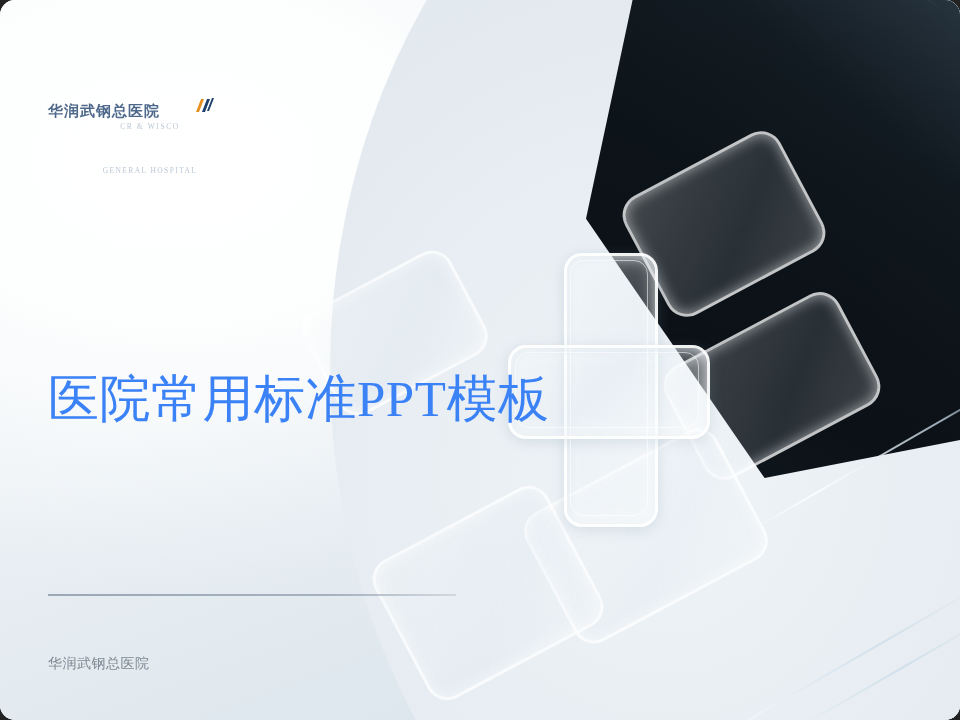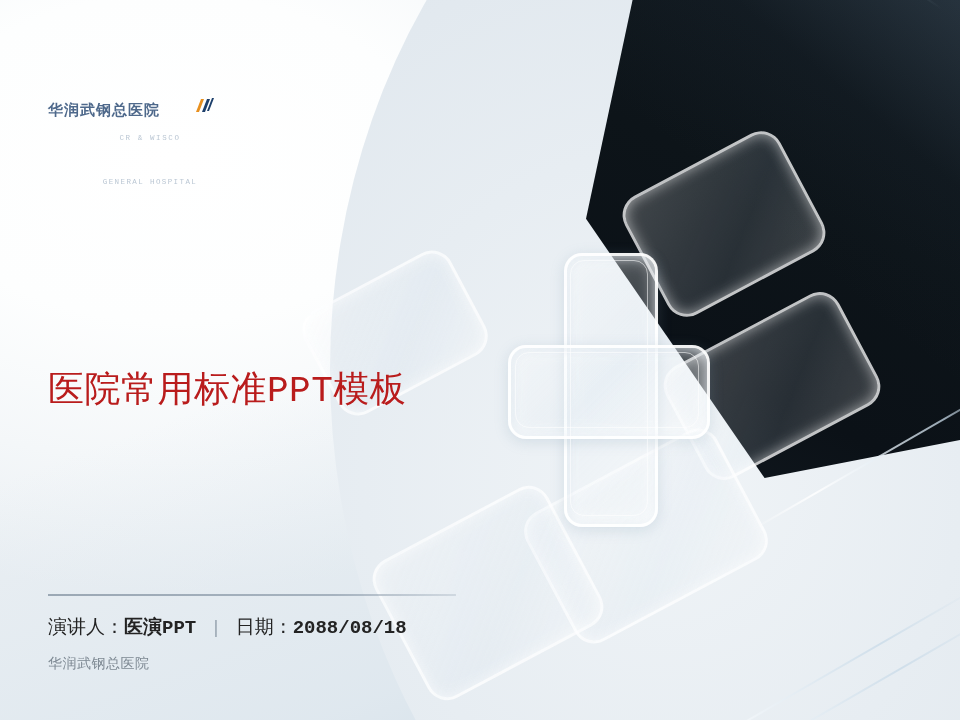--- a/index.html
+++ b/index.html
@@ -6,23 +6,24 @@
   html, body {
     margin: 0;
     padding: 0;
     background: #222;
   }
   #slide {
     position: relative;
     width: 960px;
     height: 720px;
     overflow: hidden;
-    font-family: Liberation Mono, monospace;
+    font-family: Liberation Serif, serif;
     background: #ffffff;
     user-select: none;
+    border-radius: 15px;
   }
 
   
   .bg-base {
     position: absolute;
     inset: 0;
     background:
       radial-gradient(ellipse 70% 60% at 18% 22%, #ffffff 0%, #fdfefe 38%, #f4f7f9 70%, #eaeff3 100%);
   }
   
@@ -192,44 +193,44 @@
     height: 16px;
   }
   .logo-en1, .logo-en2 {
     text-align: center;
     color: #8fa3b8;
     opacity: 0.62;
     line-height: 1.25;
     white-space: nowrap;
     margin-top: 35px;
   }
-  .logo-en1 { font-size: 7.5px; letter-spacing: 1.6px; margin-top: 15px; padding-left: 14px; }
+  .logo-en1 { font-size: 7.5px; letter-spacing: 1.6px; margin-top: 3px; padding-left: 14px; }
   .logo-en2 { font-size: 7.5px; letter-spacing: 1.4px; padding-left: 14px; }
 
   
   .title {
     position: absolute;
     left: 46px;
     top: 280px;
     font-size: 66px;
     font-weight: 700;
     line-height: 1;
     white-space: nowrap;
     letter-spacing: -1px;
   }
   .title .seg-blue { color: #1c4a79; }
   .title .seg-dark { color: #1b1b1b; }
 
   .subtitle {
     position: absolute;
     left: 48px;
     top: 374px;
-    font-size: 36px;
+    font-size: 51px;
     font-weight: 400;
-    color: #b91c1c;
+    color: #3b82f6;
     line-height: 1;
     white-space: nowrap;
     letter-spacing: 0.5px;
   }
 
   
   .divider {
     position: absolute;
     left: 48px;
     top: 594px;
@@ -315,17 +316,16 @@
     </svg>
     <div class="logo-en1">CR &amp; WISCO</div>
     <div class="logo-en2">GENERAL HOSPITAL</div>
   </div>
 
 
   <div class="subtitle">医院常用标准PPT模板</div>
 
   <div class="divider"></div>
 
-  <div class="meta"><span class="lbl">演讲人：</span><span class="val">医演PPT</span><span class="sep">|</span><span class="lbl">日期：</span><span class="val">2088/08/18</span></div>
 
   <div class="org">华润武钢总医院</div>
 
 </div>
 
 </body></html>

